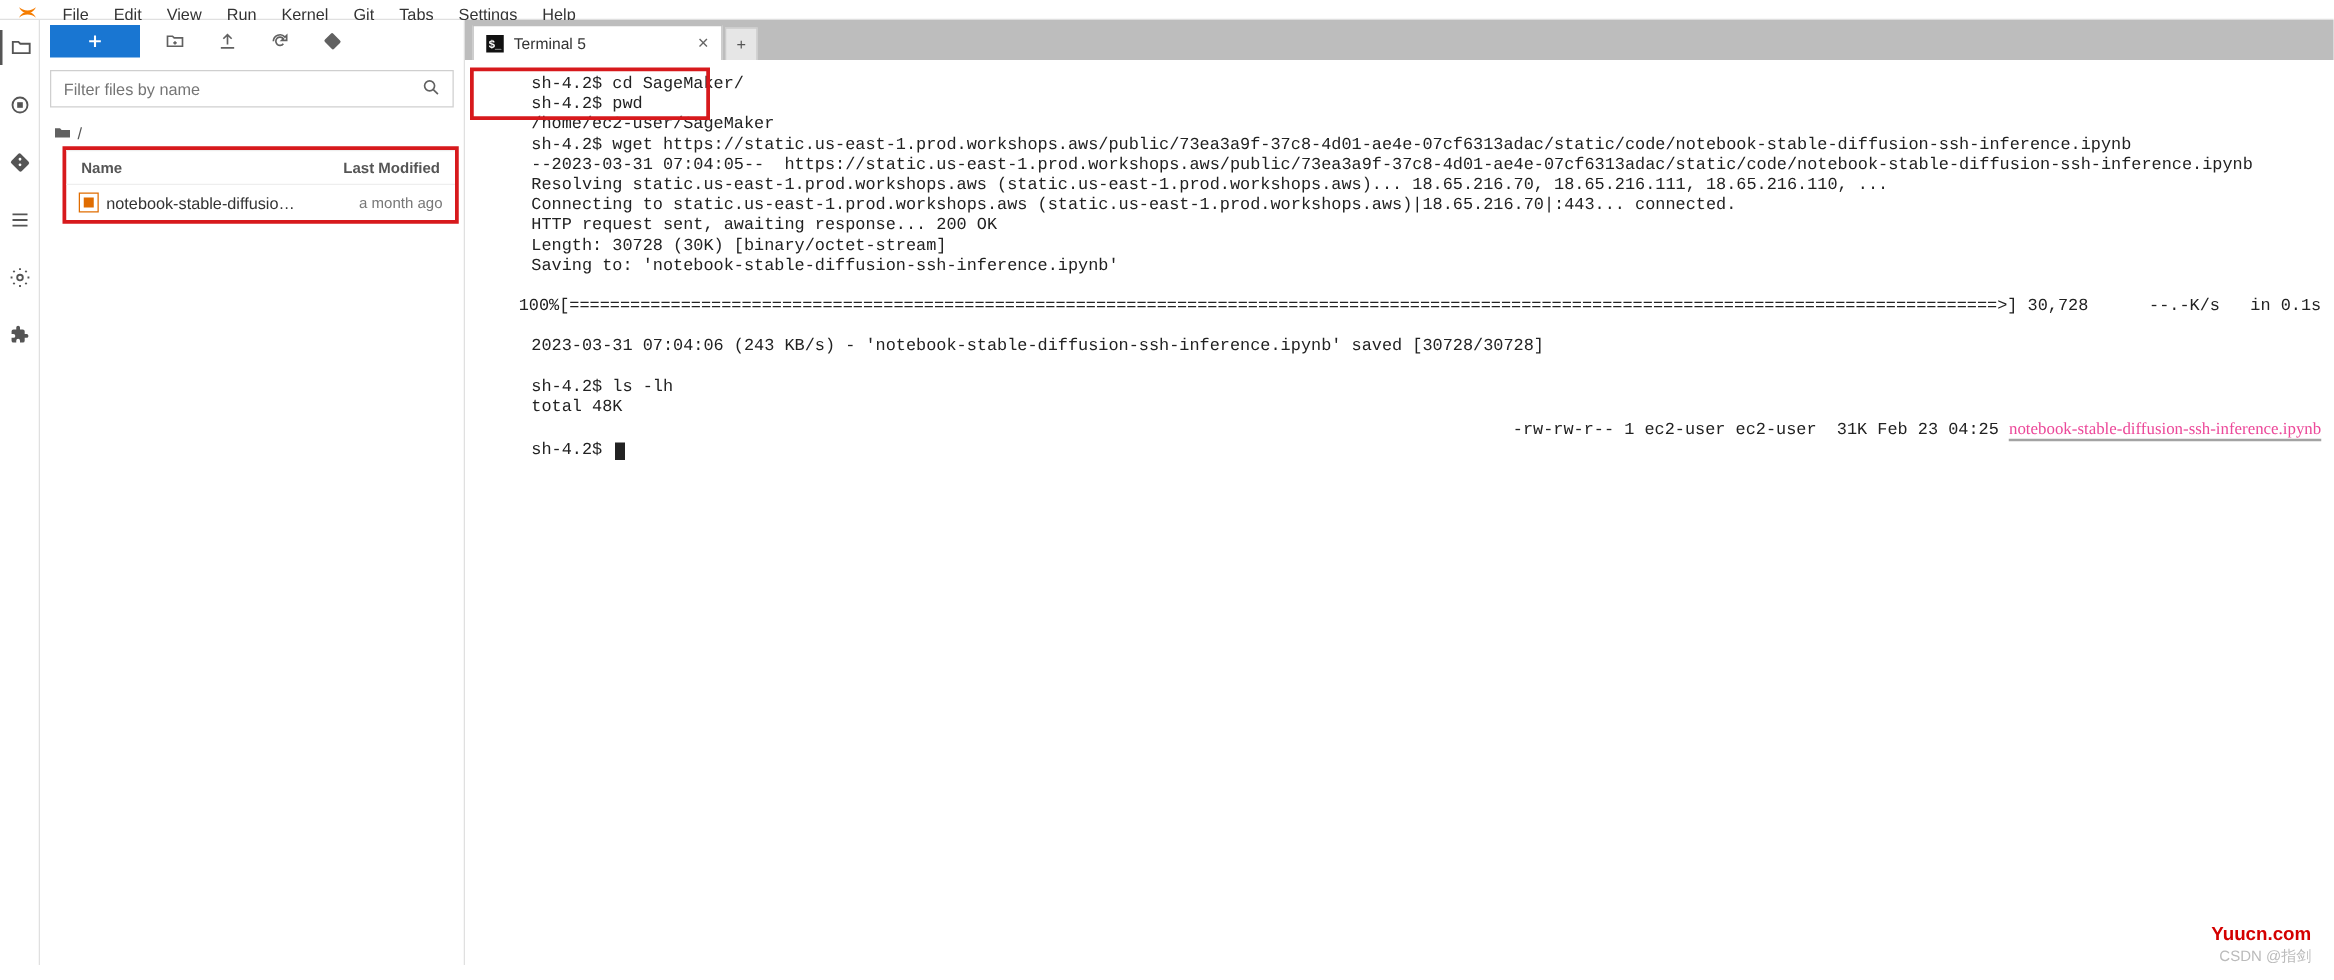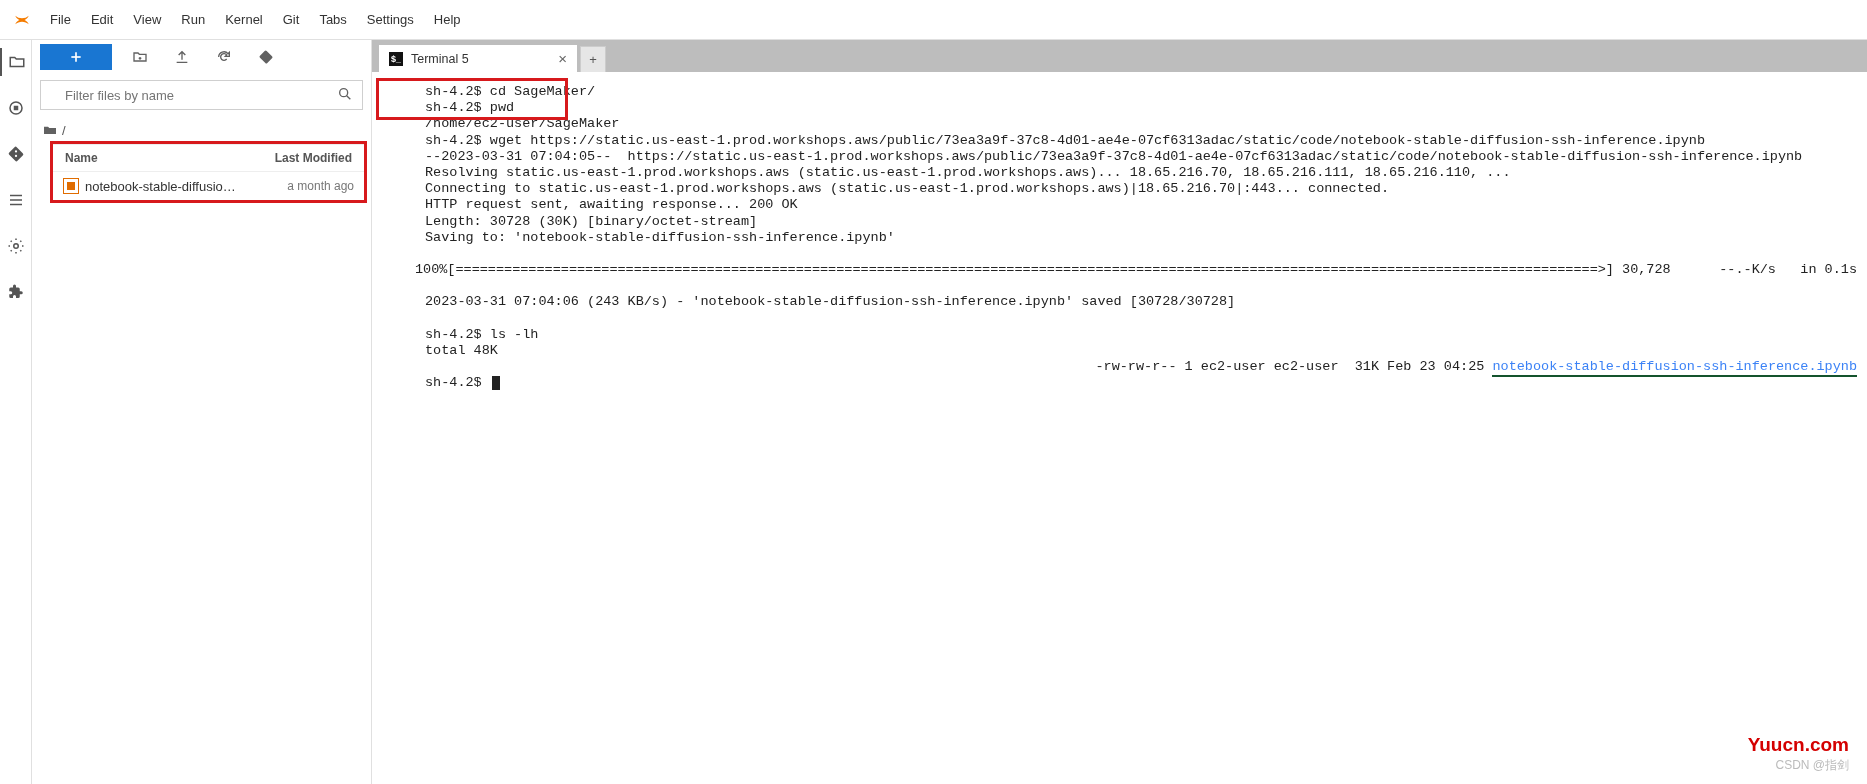--- a/index.html
+++ b/index.html
@@ -1,40 +1,40 @@
 <!DOCTYPE html>
 <html><head>
 <meta charset="utf-8">
 <style>
   * { box-sizing: border-box; margin: 0; padding: 0; }
   body { font-family: -apple-system, "Segoe UI", Helvetica, Arial, sans-serif; font-size: 13px; color: #333; background: #fff; width: 1867px; height: 784px; overflow: hidden; position: relative; }
   
   
-  .menubar { height: 40px; display: flex; align-items: center; padding: 0 4px; border-bottom: 1px solid #e0e0e0; }
+  .menubar { height: 16px; display: flex; padding: 0 4px; border-bottom: 1px solid #e0e0e0; }
   .jupyter-logo { width: 20px; height: 20px; margin: 0 8px; }
   .menubar .menu-item { padding: 4px 10px; cursor: pointer; }
 
   
   .main { display: flex; height: calc(100% - 28px); }
 
   
   .activity-bar { width: 32px; background: #fff; border-right: 1px solid #e0e0e0; display: flex; flex-direction: column; align-items: center; padding-top: 8px; gap: 18px; }
   .activity-bar .act-item { width: 32px; height: 28px; display:flex; align-items:center; justify-content:center; color:#555; }
   .activity-bar .act-item.active { border-left: 2px solid #555; }
   .activity-bar svg { width: 18px; height: 18px; }
 
   
   .file-panel { width: 340px; border-right: 1px solid #e0e0e0; background: #fff; display: flex; flex-direction: column; }
   .fp-toolbar { height: 34px; display: flex; align-items: center; padding: 0 8px; gap: 14px; }
   .new-btn { width: 72px; height: 26px; background: #1976d2; display:flex; align-items:center; justify-content:center; cursor:pointer; }
   .new-btn svg { width: 16px; height: 16px; }
   .tool-icon { width: 28px; height: 26px; display:flex; align-items:center; justify-content:center; color:#616161; cursor:pointer; }
   .tool-icon svg { width: 16px; height: 16px; }
   .filter-wrap { padding: 6px 8px; position: relative; }
-  .filter-input { width: 100%; height: 30px; padding: 4px 28px 4px 24px; border: 1px solid #cfcfcf; font-size: 13px; outline: none; }
+  .filter-input { width: 100%; height: 30px; padding: 4px 28px 4px 10px; border: 1px solid #cfcfcf; font-size: 13px; outline: none; }
   .filter-search-icon { position: absolute; right: 18px; top: 12px; color: #616161; }
   .breadcrumb { height: 28px; display:flex; align-items:center; padding: 0 10px; color:#555; gap:4px; }
   .breadcrumb svg { width: 16px; height: 16px; }
   .fp-header { display:flex; padding: 6px 12px 6px 12px; border-top: 1px solid #eee; border-bottom: 1px solid #eee; font-size: 12px; color:#555; }
   .fp-header .col-name { flex: 1; font-weight:600; }
   .fp-header .col-mod { font-weight:700;text-align:right; }
   .highlight-red { border: 3px solid #d7191c; }
   .highlight-wrap1 { margin: -3px 4px 4px 18px; padding-top: 0px; }
   .fp-row { display:flex; align-items:center; padding: 6px 10px; cursor:pointer; }
   .fp-row .nbicon { width:16px; height:16px; border:1.5px solid #e06c00; display:inline-flex; align-items:center; justify-content:center; margin-right:6px; }
@@ -48,25 +48,25 @@
   .tab { height:28px; background:#fff; border:1px solid #bdbdbd; border-bottom:none; display:flex; align-items:center; padding:0 10px; gap:8px; font-size:12.5px; color:#333; min-width: 200px; }
   .tab .tab-icon { width:14px; height:14px; background:#111; color:#fff; font-size:9px; display:flex; align-items:center; justify-content:center; font-weight:bold;}
   .tab .tab-close { margin-left:auto; color:#666; font-size:15px; cursor:pointer; }
   .tab-add { width:26px; height:26px; display:flex; align-items:center; justify-content:center; color:#555; background:#e6e6e6; margin-left:2px; border:1px solid #ccc; border-bottom:none;}
   
   .terminal-wrap { flex:1; position:relative; background:#fff; padding: 12px 10px 10px 10px; font-family: "Courier New", monospace; font-size: 13.5px; color:#222; line-height: 1.2; }
   .term-highlight { position:absolute; top:6px; left:4px; width: 192px; height: 42px; border:3px solid #d7191c; pointer-events:none; }
   .terminal-line { white-space: pre; margin-left: 43px; }
   .terminal-pre { white-space: pre; text-align: right; }
   .term-link { color:#1e6fd6; }
-  .term-under { color:#3b82f6; border-bottom: 2px solid #14532d; padding-bottom:1px; }
+  .term-under { color:#ec4899; border-bottom: 2px solid #a3a3a3; padding-bottom:1px;font-family:Liberation Serif, serif; }
   .cursor-block { display:inline-block; width:8px; height:14px; background:#222; vertical-align:text-bottom; margin-left:2px;}
 
   
-  .wm-yuucn { position:absolute; right:18px; bottom:28px; color:#d40000; font-size:19px; font-weight:600; }
+  .wm-yuucn { position:absolute; right:18px; bottom:28px; color:#d40000; font-size:15px; font-weight:600; }
   .wm-csdn { position:absolute; right:18px; bottom:10px; color:#bbb; font-size:12px;margin-top:16px; }
 </style>
 </head>
 <body>
 
 <div class="menubar">
   <span class="jupyter-logo">
     <svg viewBox="0 0 24 24">
         <path fill="#f57c00" d="M4 7c4 4 12 4 16 0-1.5 4-6 6-8 6s-6.5-2-8-6z"></path>
         <path fill="#f57c00" d="M4 17c4-4 12-4 16 0-1.5-4-6-6-8-6s-6.5 2-8 6z"></path>

